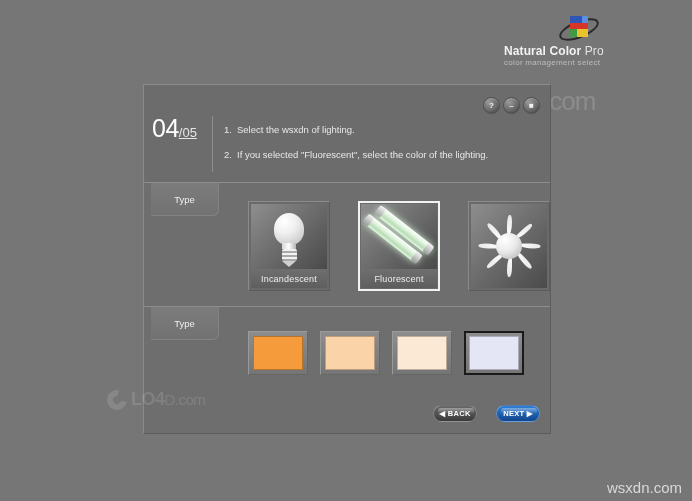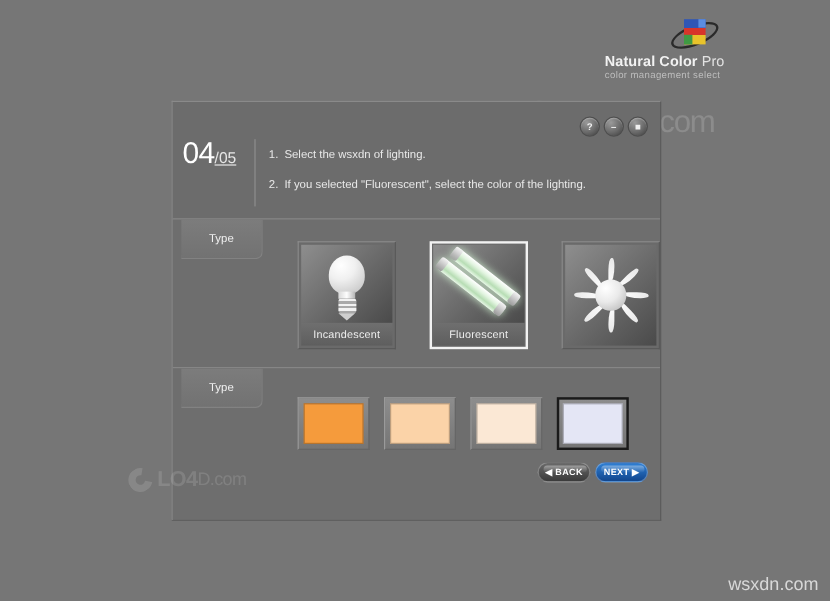--- a/index.html
+++ b/index.html
@@ -332,23 +332,23 @@
   .swatch-fill {
     width: 100%;
     height: 100%;
     border: 1px solid rgba(0,0,0,.25);
   }
 
   
   .nav {
     position: absolute;
     right: 10px;
-    bottom: 31px;
-    display: flex;
-    gap: 4px;
+    bottom: 11px;
+    display: flex;
+    gap: 19px;
     align-items: flex-end;
   }
   .nav-btn {
     width: 44px;
     height: 17px;
     border-radius: 9px;
     display: flex;
     align-items: center;
     justify-content: center;
     font-size: 7.5px;

